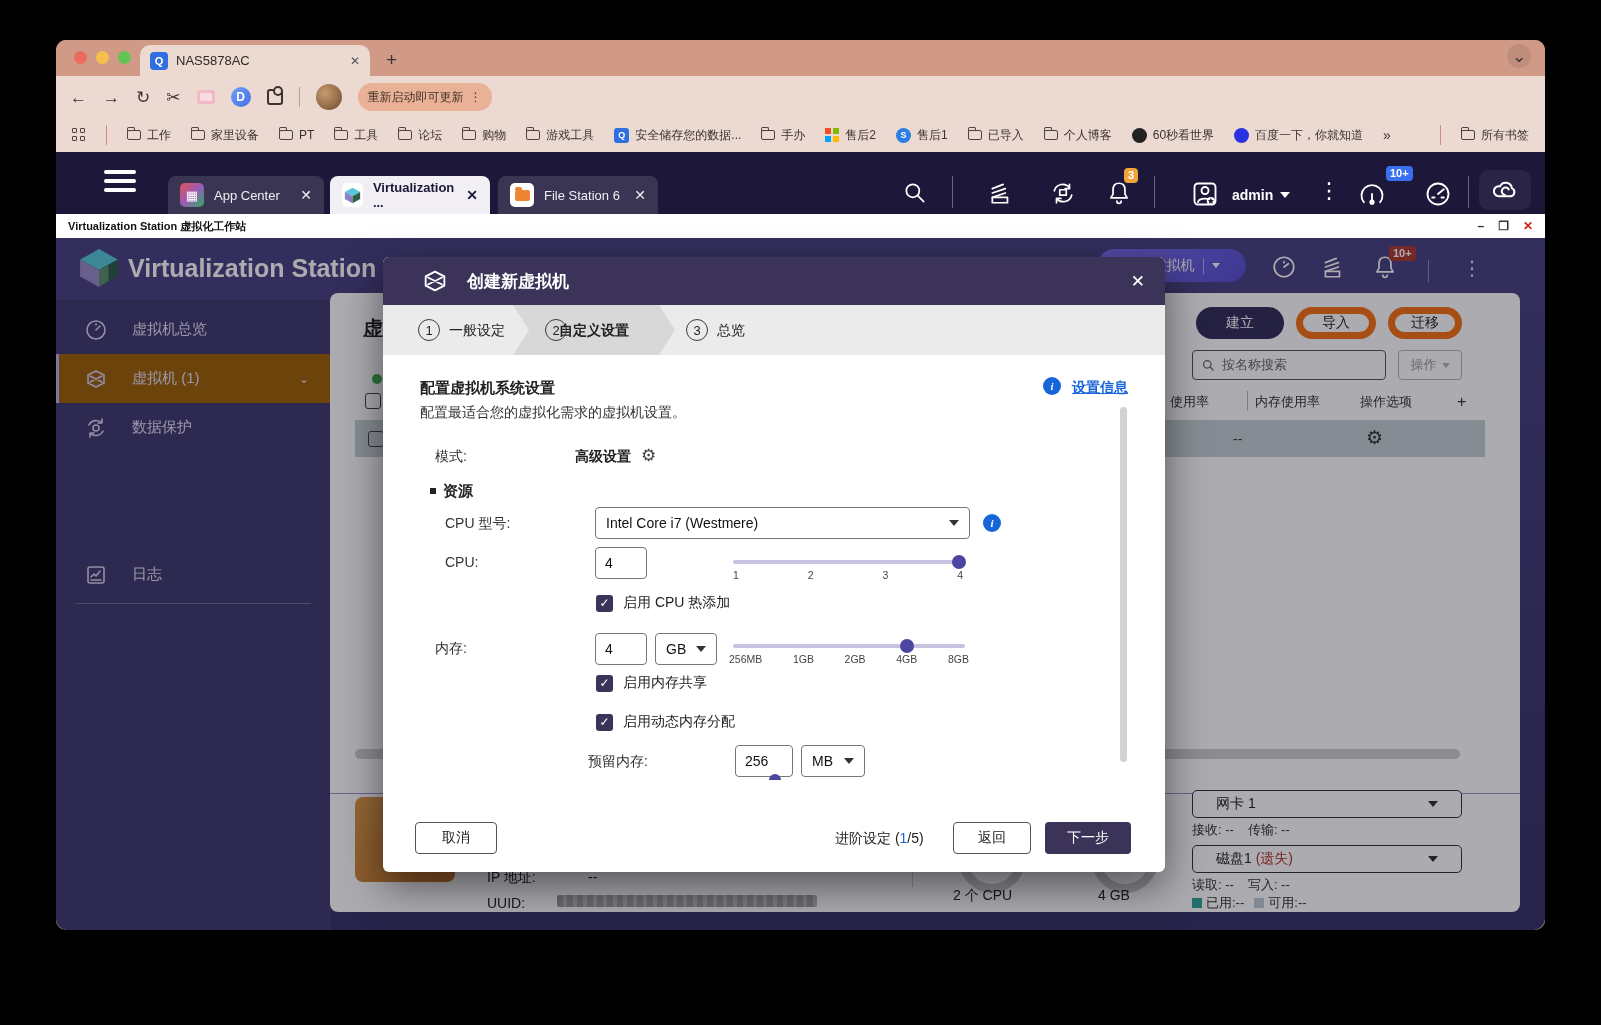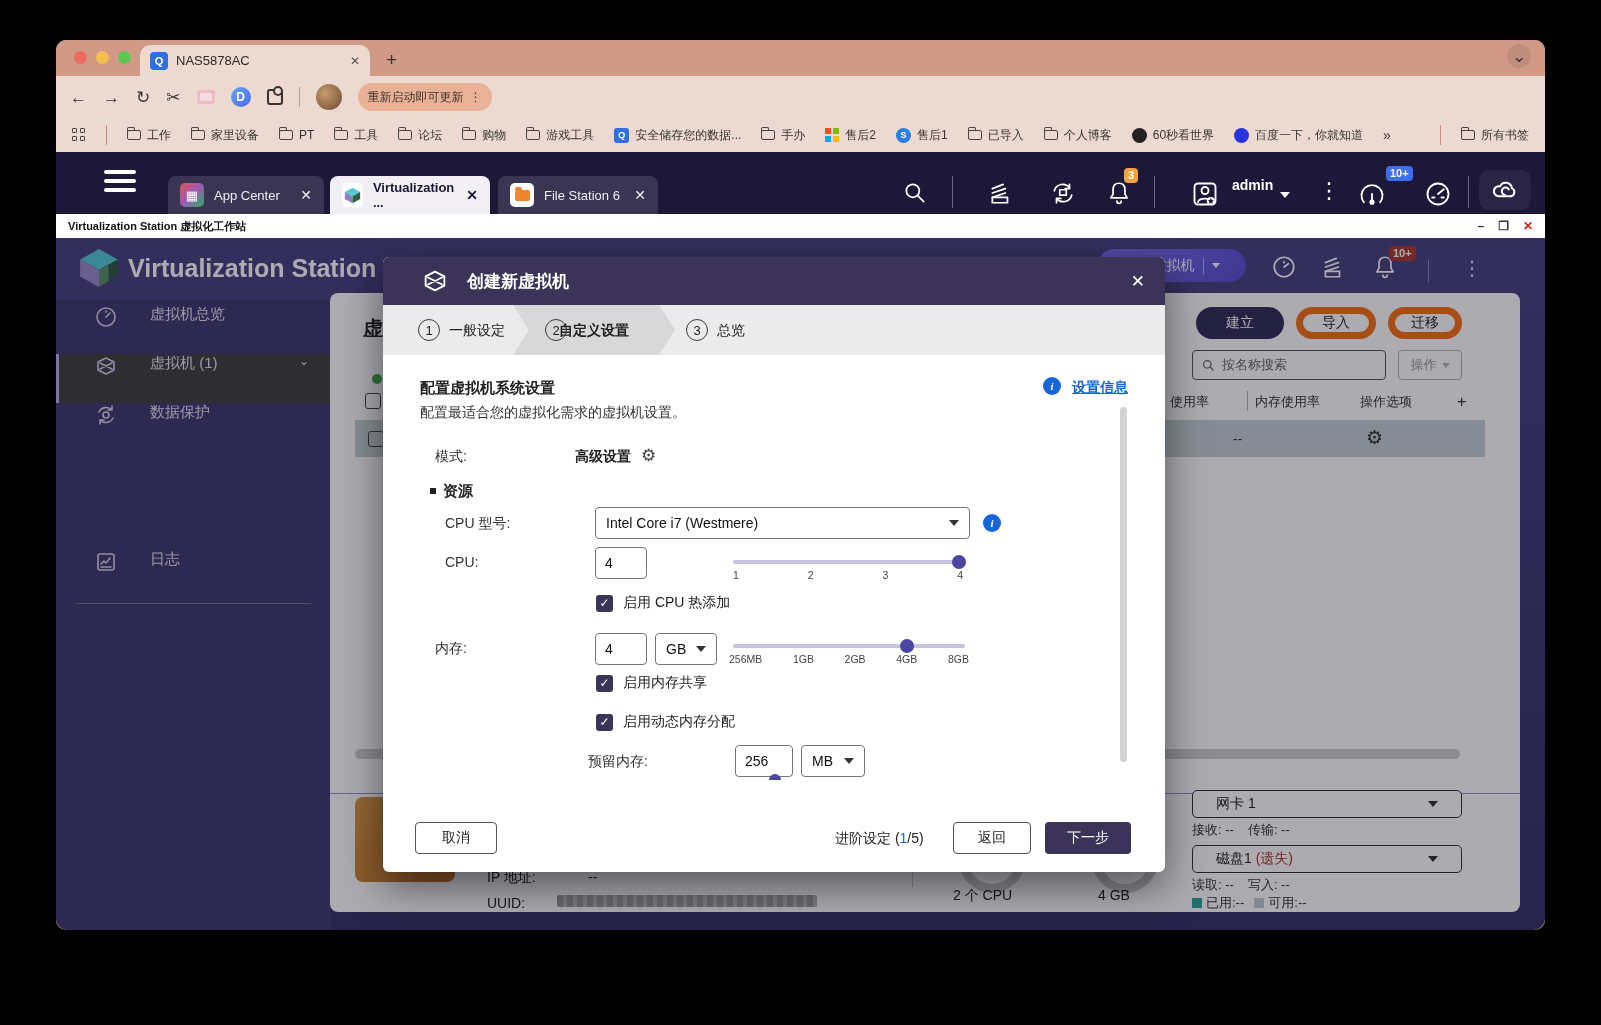--- a/index.html
+++ b/index.html
@@ -77,22 +77,22 @@
 
 
 #app{position:absolute;left:0;top:198px;width:1489px;height:692px;background:linear-gradient(180deg,#4a4382,#383165);border-radius:0 0 12px 12px;overflow:hidden}
 #app-header{position:absolute;left:0;top:0;width:100%;height:62px}
 #app-title{position:absolute;left:72px;top:16px;font-size:25px;font-weight:bold;color:#fff}
 #create-vm-pill{position:absolute;left:1042px;top:11px;width:148px;height:33px;border-radius:17px;background:linear-gradient(135deg,#7c6ff0,#5a4fd0);color:#fff;font-size:14px;display:flex;align-items:center;justify-content:center;gap:8px}
 #create-vm-pill .sep{width:1px;height:16px;background:rgba(255,255,255,.5)}
 .app-hic{position:absolute;top:16px;color:#e8e5f5}
 
 #sidebar{position:absolute;left:0;top:62px;width:275px;bottom:0;background:#403a6e}
-.side-item{position:absolute;left:0;width:275px;height:49px;display:flex;gap:32px;padding-left:38px;color:#e3e0f2;font-size:15px}
-.side-item.active{background:#404040;box-shadow:inset 3px 0 0 #b9b2e8}
+.side-item{position:absolute;left:0;width:275px;height:49px;display:flex;align-items:center;gap:24px;padding-left:28px;color:#e3e0f2;font-size:15px}
+.side-item.active{background:#a16207;box-shadow:inset 3px 0 0 #b9b2e8}
 .side-item .chev{margin-left:auto;margin-right:22px;font-size:12px}
 .side-div{position:absolute;left:20px;width:235px;height:1px;background:rgba(255,255,255,.25)}
 svg.sic{fill:none;stroke:#d7d3ee;stroke-width:1.6;stroke-linecap:round;stroke-linejoin:round}
 
 #panel{position:absolute;left:274px;top:55px;width:1190px;height:619px;background:#fff;border-radius:8px;overflow:hidden}
 #panel-title{position:absolute;left:33px;top:22px;font-size:20px;font-weight:bold;color:#222}
 .pillbtn{position:absolute;height:32px;border-radius:16px;font-size:14px;display:flex;align-items:center;justify-content:center}
 .pill-filled{background:#352e5a;color:#fff}
 .pill-out{border:7px solid #f97316;color:#222;background:#fff}
 #vm-search{position:absolute;left:862px;top:57px;width:194px;height:30px;border:1px solid #555;border-radius:4px;display:flex;align-items:center;gap:6px;padding:0 8px;color:#666;font-size:13px}
@@ -311,21 +311,21 @@
         </svg></span>
     <span class="badge" style="left:1068px;top:16px;background:#f2a33c">3</span>
     <span class="qbar-ic" style="left:1098px;top:24px;width:1px;height:32px;background:rgba(255,255,255,.35)"></span>
     <span class="qbar-ic" style="left:1135px"><svg class="lin" width="28" height="28" viewBox="0 0 24 24">
           <rect x="3" y="3" width="18" height="18" rx="3"></rect>
           <circle cx="12" cy="9" r="3"></circle>
           <path d="M6 19 c1 -4 11 -4 12 0"></path>
           <circle cx="17" cy="18" r="3.5" fill="#fff" stroke="none"></circle>
           <path d="M17 15.5 l.8 1.6 1.8 .2 -1.3 1.2 .3 1.8 -1.6 -.9 -1.6 .9 .3 -1.8 -1.3 -1.2 1.8 -.2 z" fill="#1d1839" stroke="none"></path>
         </svg></span>
-    <span class="qbar-ic" style="left:1176px;top:25px;font-size:14px;font-weight:bold">admin</span>
+    <span class="qbar-ic" style="left:1176px;top:35px;font-size:14px;font-weight:bold">admin</span>
     <span class="qbar-ic" style="left:1224px;top:40px;width:0;height:0;border-left:5px solid transparent;border-right:5px solid transparent;border-top:6px solid #fff"></span>
     <span class="qbar-ic g-dots-v" style="left:1262px;top:26px;font-size:22px;letter-spacing:0"></span>
     <span class="qbar-ic" style="left:1302px"><svg class="lin" width="28" height="28" viewBox="0 0 24 24">
           <path d="M5 19 a9 9 0 1 1 14 0"></path>
           <path d="M12 19 v-7"></path>
           <circle cx="12" cy="19" r="1.4"></circle>
         </svg></span>
     <span class="badge" style="left:1330px;top:14px;background:#3a6ff0">10+</span>
     <span class="qbar-ic" style="left:1368px"><svg class="lin" width="28" height="28" viewBox="0 0 24 24">
           <circle cx="12" cy="12" r="9"></circle>

